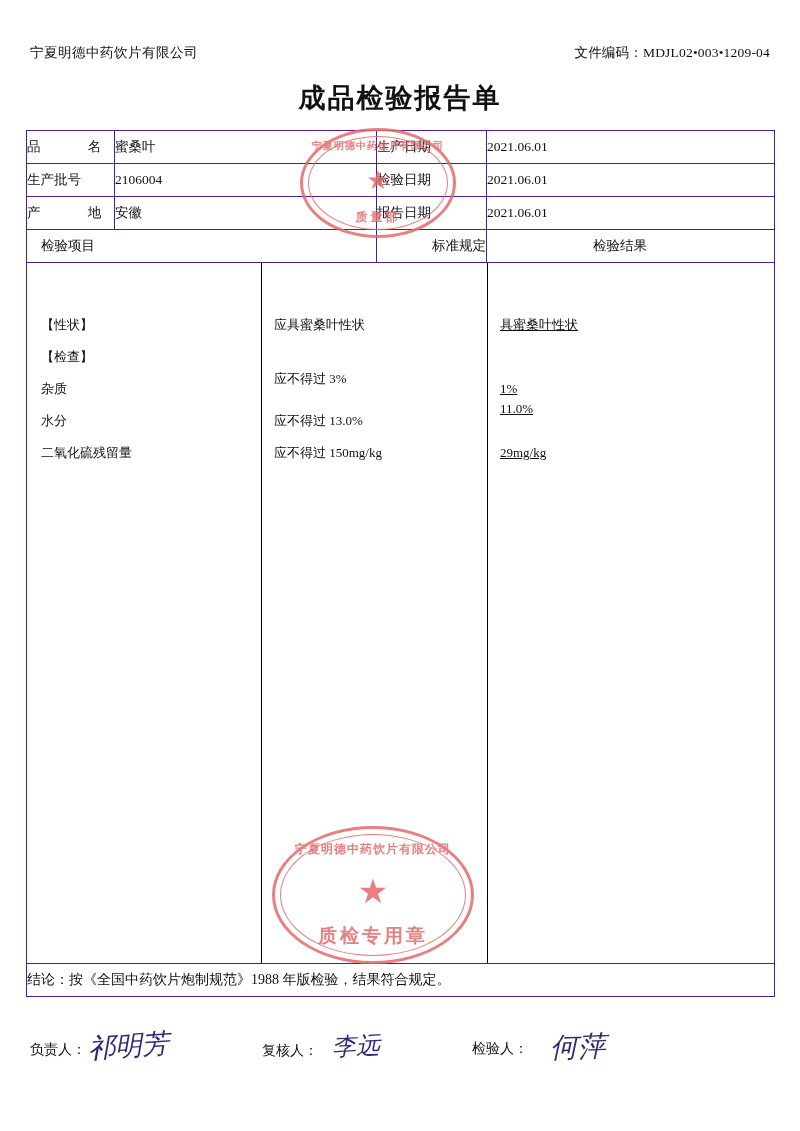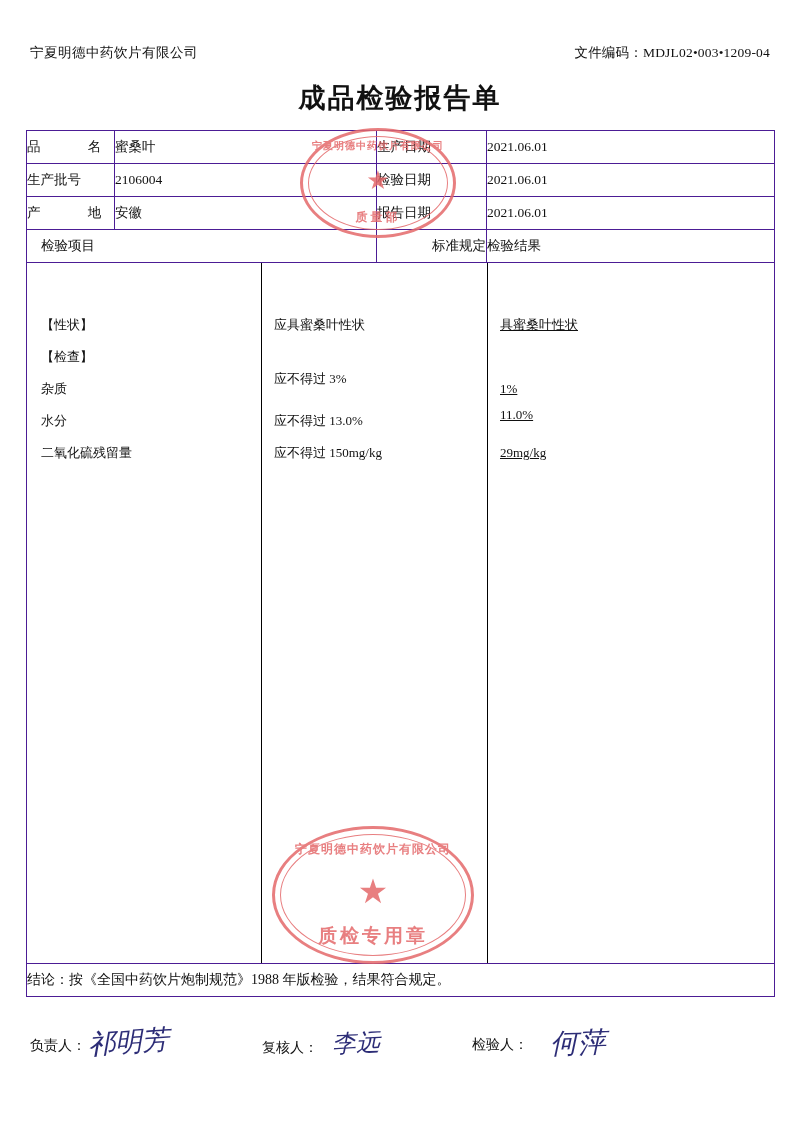--- a/index.html
+++ b/index.html
@@ -113,24 +113,24 @@
   
   .conclusion td {
     height: 30px;
     padding: 4px 10px 4px 14px;
     font-size: 14px;
   }
 
   
   .sign-row {
     display: flex;
-    margin-top: 2px;
+    margin-top: 20px;
     font-size: 14px;
     height: 52px;
-    align-items: flex-end;
+    align-items: center;
     padding: 6px 4px 0 4px;
     position: relative;
   }
   .sign-block {
     display: flex;
     align-items: flex-start;
     white-space: nowrap;
   }
   .sign-1 { width: 232px; }
   .sign-2 { width: 210px; }
@@ -242,21 +242,21 @@
       </tr>
       <tr>
         <td class="lbl lbl-sp">产　　地</td>
         <td class="val">安徽</td>
         <td class="lbl">报告日期</td>
         <td class="val">2021.06.01</td>
       </tr>
       <tr class="res-head">
         <td colspan="2" class="h-item">检验项目</td>
         <td class="h-std" style="text-align:right;padding-right:0;">标准规定</td>
-        <td class="h-res" style="text-align:left;">检验结果</td>
+        <td class="h-res" style="text-align:left;padding-left:106px;">检验结果</td>
       </tr>
       <tr>
         <td colspan="4" class="res-body">
           <div class="res-grid">
             <div class="res-col col-item">
               <div class="row-line txt-item" style="top:54px;">【性状】</div>
               <div class="row-line txt-item" style="top:86px;">【检查】</div>
               <div class="row-line txt-item" style="top:118px;">杂质</div>
               <div class="row-line txt-item" style="top:150px;">水分</div>
               <div class="row-line txt-item" style="top:182px;">二氧化硫残留量</div>
@@ -265,21 +265,21 @@
               <div class="row-line txt-std" style="top:54px;">应具蜜桑叶性状</div>
               <div class="row-line txt-std" style="top:86px;"></div>
               <div class="row-line txt-std" style="top:108px;">应不得过 3%</div>
               <div class="row-line txt-std" style="top:150px;">应不得过 13.0%</div>
               <div class="row-line txt-std" style="top:182px;">应不得过 150mg/kg</div>
             </div>
             <div class="res-col col-res">
               <div class="row-line txt-res" style="top:54px;">具蜜桑叶性状</div>
               <div class="row-line txt-res" style="top:86px;"></div>
               <div class="row-line txt-res" style="top:118px;">1%</div>
-              <div class="row-line txt-res" style="top:144px;">11.0%</div>
+              <div class="row-line txt-res" style="top:138px;">11.0%</div>
               <div class="row-line txt-res" style="top:182px;">29mg/kg</div>
             </div>
           </div>
         </td>
       </tr>
       <tr class="conclusion">
         <td colspan="4">结论：按《全国中药饮片炮制规范》1988 年版检验，结果符合规定。</td>
       </tr>
     </tbody>
   </table>

